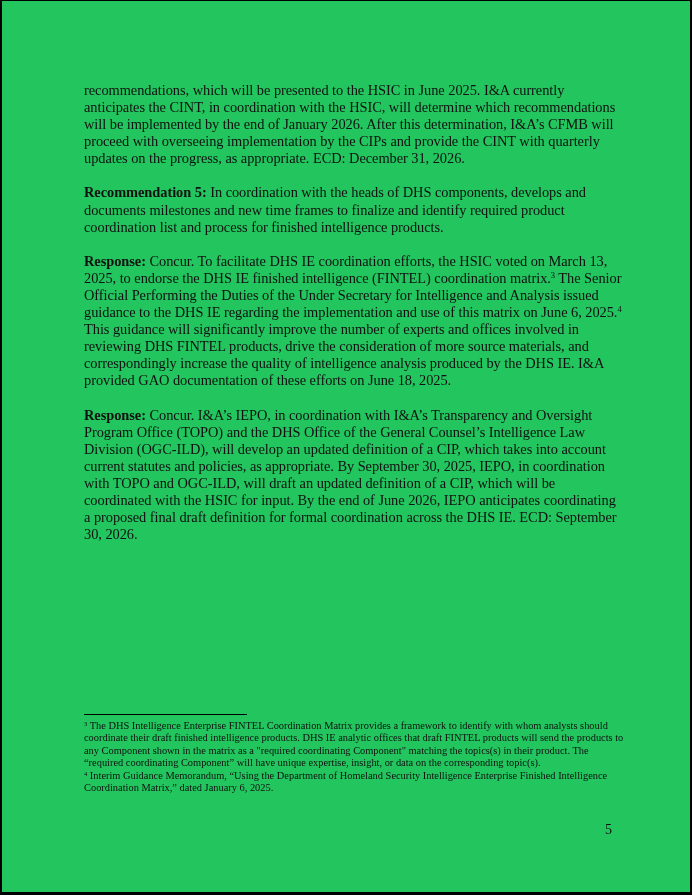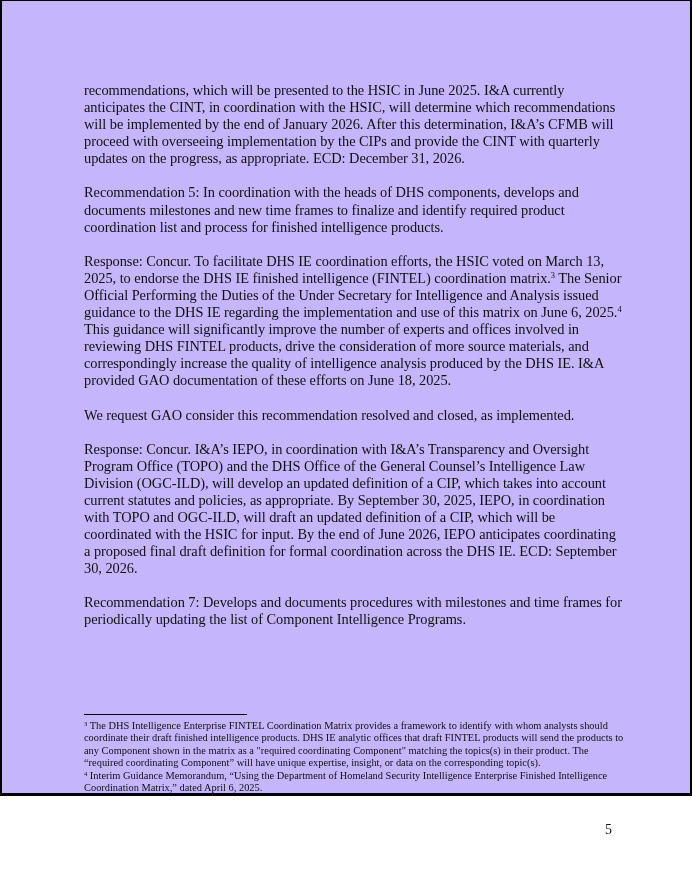--- a/index.html
+++ b/index.html
@@ -11,44 +11,44 @@
       width: 692px;
       height: 895px;
       position: relative;
       overflow: hidden;
     }
     .page-frame {
       position: absolute;
       left: 0;
       top: 0;
       width: 692px;
-      height: 796px;
+      height: 895px;
       box-sizing: border-box;
       border-top: 1px solid #000;
       border-left: 2px solid #000;
       border-right: 2px solid #000;
       border-bottom: 3px solid #000;
-      background: #c4b5fd;
+      background: #22c55e;
     }
     .content {
       position: absolute;
       left: 82px;
       top: 81px;
       width: 540px;
       font-family: "Liberation Serif", serif;
       font-size: 14.4px;
       line-height: 17.1px;
       color: #111;
     }
     .para {
       margin: 0 0 17px 0;
       letter-spacing: -0.05px;
     }
     .para b {
-      font-weight: normal;
+      font-weight: bold;
     }
     sup {
       font-size: 8.5px;
       line-height: 0;
       vertical-align: 5px;
     }
     .footnote-rule {
       position: absolute;
       left: 82px;
       top: 713px;
@@ -88,31 +88,29 @@
 <div class="page-frame">
 
   <div class="content">
 
     <p class="para">recommendations, which will be presented to the HSIC in June 2025.  I&amp;A currently anticipates the CINT, in coordination with the HSIC, will determine which recommendations will be implemented by the end of January 2026.  After this determination, I&amp;A’s CFMB will proceed with overseeing implementation by the CIPs and provide the CINT with quarterly updates on the progress, as appropriate.  ECD: December 31, 2026.</p>
 
     <p class="para"><b>Recommendation 5:</b><span>  In coordination with the heads of DHS components, develops and documents milestones and new time frames to finalize and identify required product coordination list and process for finished intelligence products.</span></p>
 
     <p class="para"><b>Response:</b><span>  Concur.  To facilitate DHS IE coordination efforts, the HSIC voted on March 13, 2025, to endorse the DHS IE finished intelligence (FINTEL) coordination matrix.</span><sup>3</sup><span> The Senior Official Performing the Duties of the Under Secretary for Intelligence and Analysis issued guidance to the DHS IE regarding the implementation and use of this matrix on June 6, 2025.</span><sup>4</sup><span>  This guidance will significantly improve the number of experts and offices involved in reviewing DHS FINTEL products, drive the consideration of more source materials, and correspondingly increase the quality of intelligence analysis produced by the DHS IE.  I&amp;A provided GAO documentation of these efforts on June 18, 2025.</span></p>
 
-    <p class="para">We request GAO consider this recommendation resolved and closed, as implemented.</p>
 
 
     <p class="para"><b>Response:</b><span>  Concur.  I&amp;A’s IEPO, in coordination with I&amp;A’s Transparency and Oversight Program Office (TOPO) and the DHS Office of the General Counsel’s Intelligence Law Division (OGC-ILD), will develop an updated definition of a CIP, which takes into account current statutes and policies, as appropriate.  By September 30, 2025, IEPO, in coordination with TOPO and OGC-ILD, will draft an updated definition of a CIP, which will be coordinated with the HSIC for input.  By the end of June 2026, IEPO anticipates coordinating a proposed final draft definition for formal coordination across the DHS IE.  ECD:  September 30, 2026.</span></p>
 
-    <p class="para"><b>Recommendation 7:</b><span>  Develops and documents procedures with milestones and time frames for periodically updating the list of Component Intelligence Programs.</span></p>
 
   </div>
 
   <div class="footnote-rule"></div>
 
   <div class="footnotes">
     <p class="footnote"><sup>3</sup><span> The DHS Intelligence Enterprise FINTEL Coordination Matrix provides a framework to identify with whom analysts should coordinate their draft finished intelligence products.  DHS IE analytic offices that draft FINTEL products will send the products to any Component shown in the matrix as a "required coordinating Component" matching the topics(s) in their product.  The “required coordinating Component” will have unique expertise, insight, or data on the corresponding topic(s).</span></p>
-    <p class="footnote"><sup>4</sup><span> Interim Guidance Memorandum, “Using the Department of Homeland Security Intelligence Enterprise Finished Intelligence Coordination Matrix,” dated April 6, 2025.</span></p>
+    <p class="footnote"><sup>4</sup><span> Interim Guidance Memorandum, “Using the Department of Homeland Security Intelligence Enterprise Finished Intelligence Coordination Matrix,” dated January 6, 2025.</span></p>
   </div>
 
   <div class="page-number">5</div>
 
 </div>
 
 </body></html>

